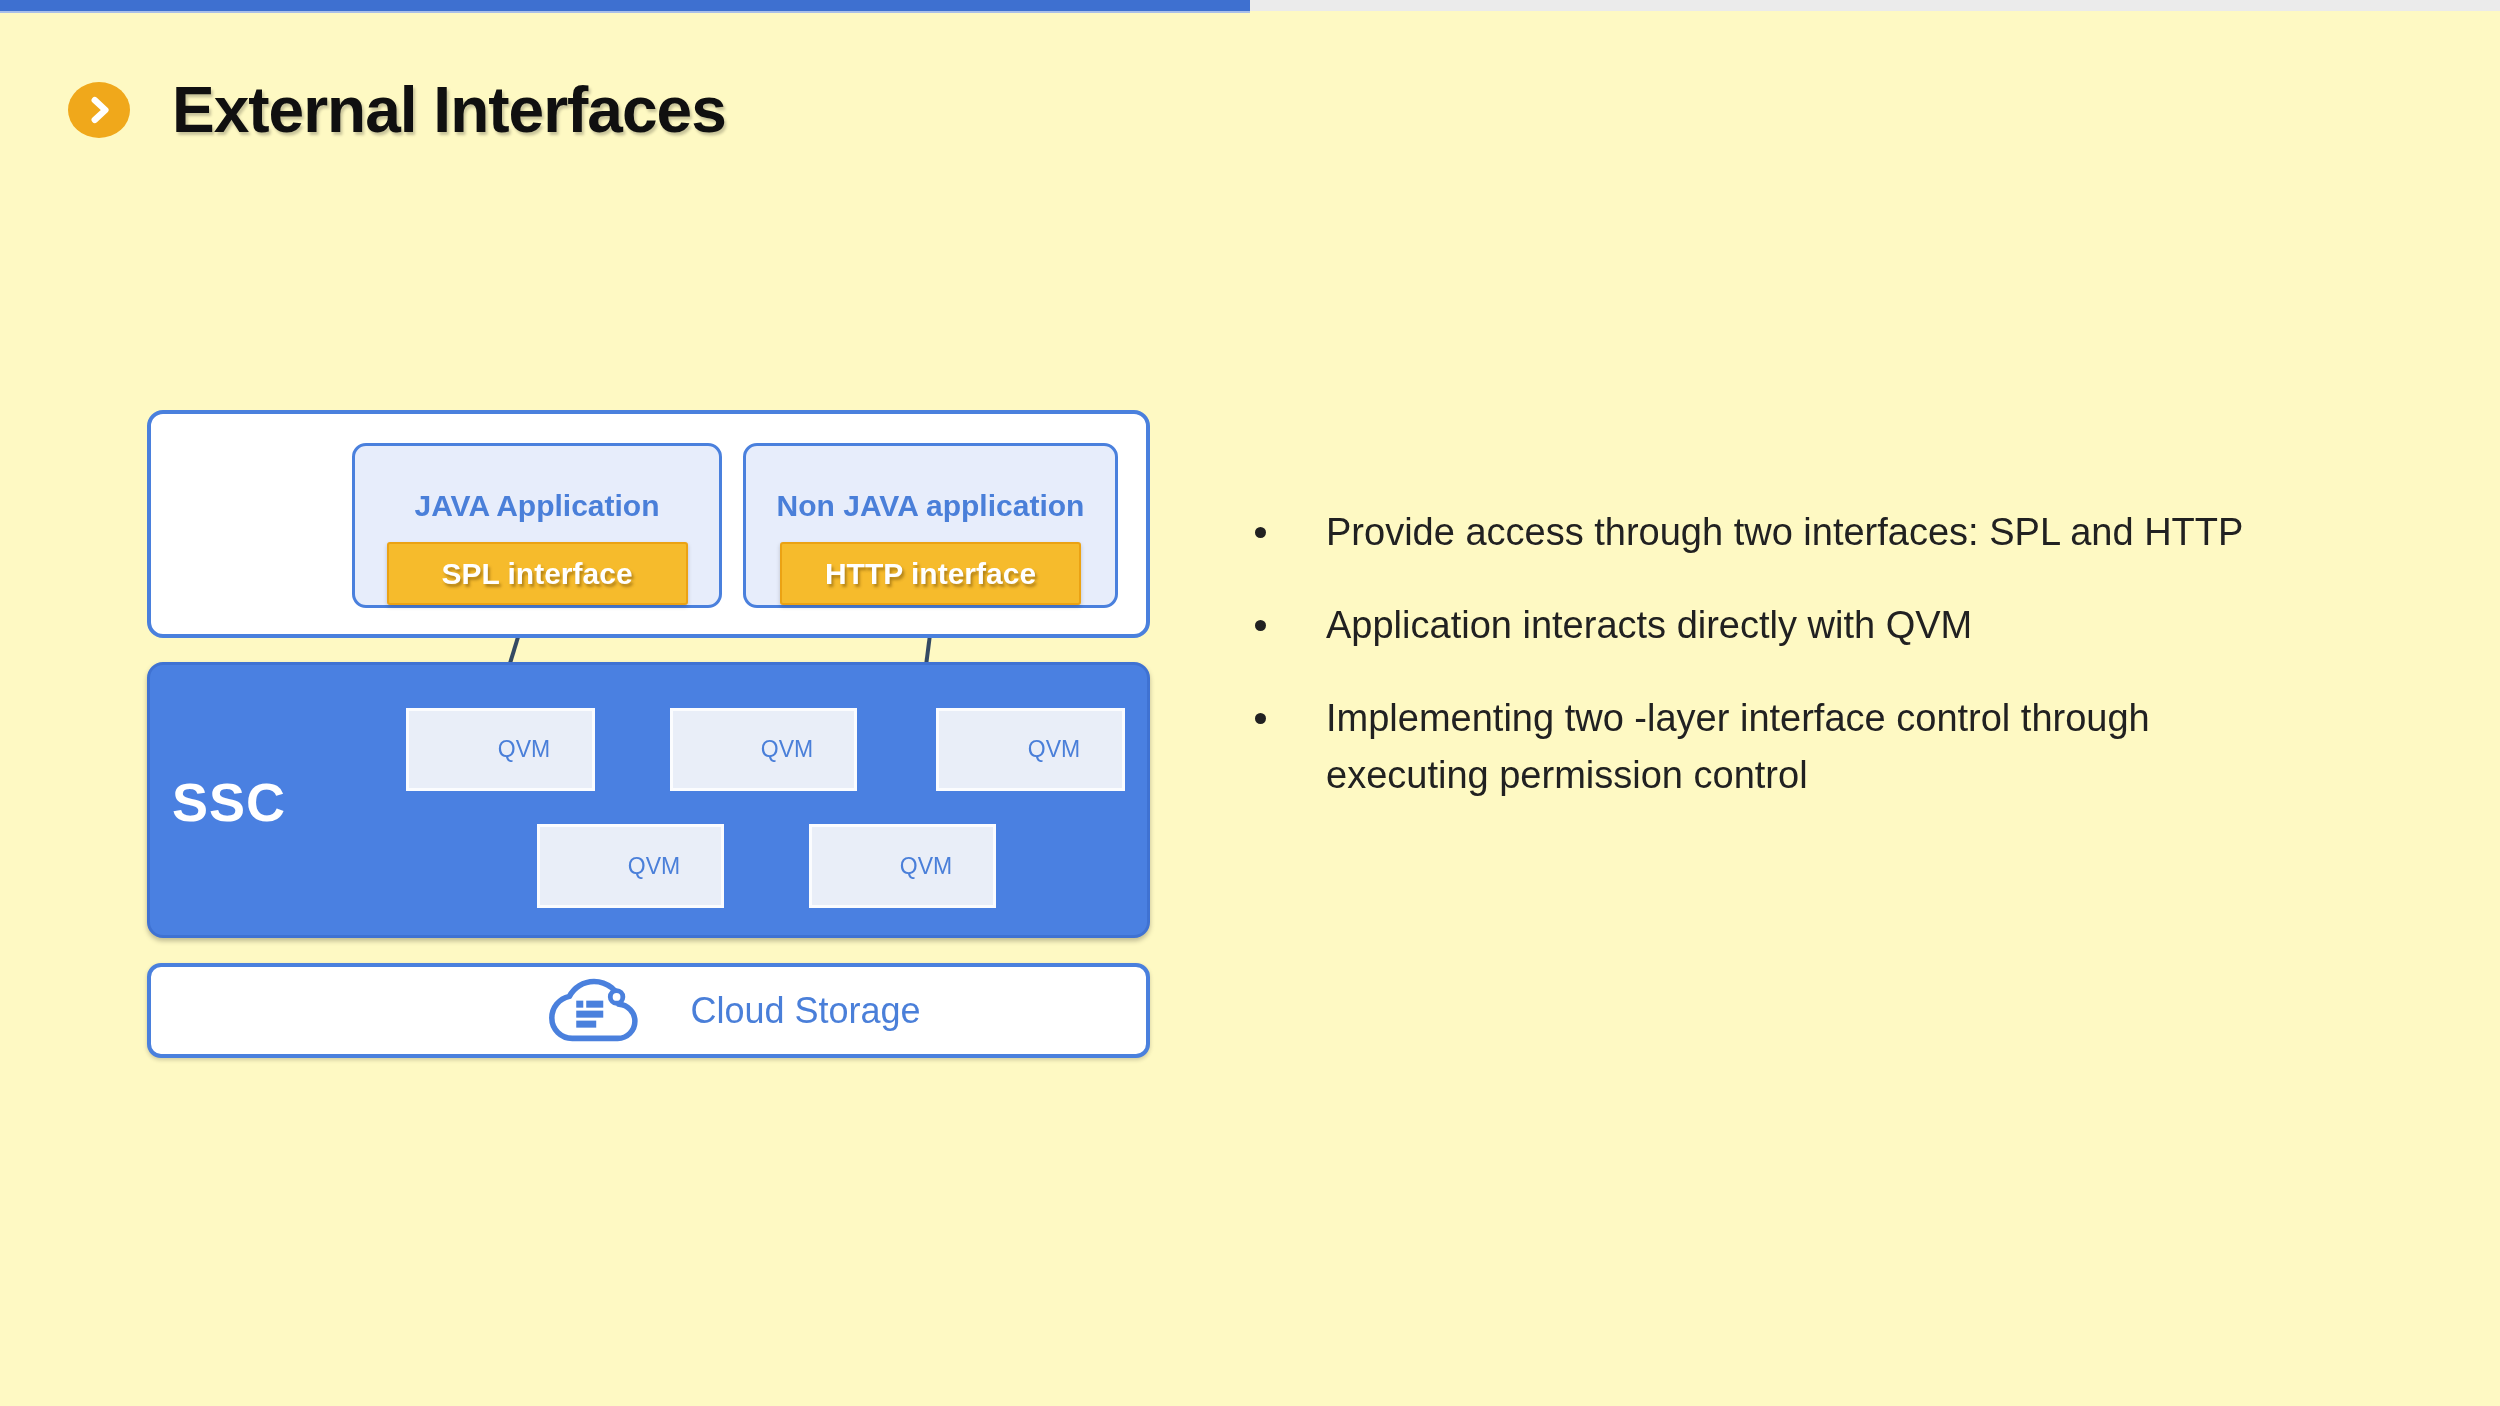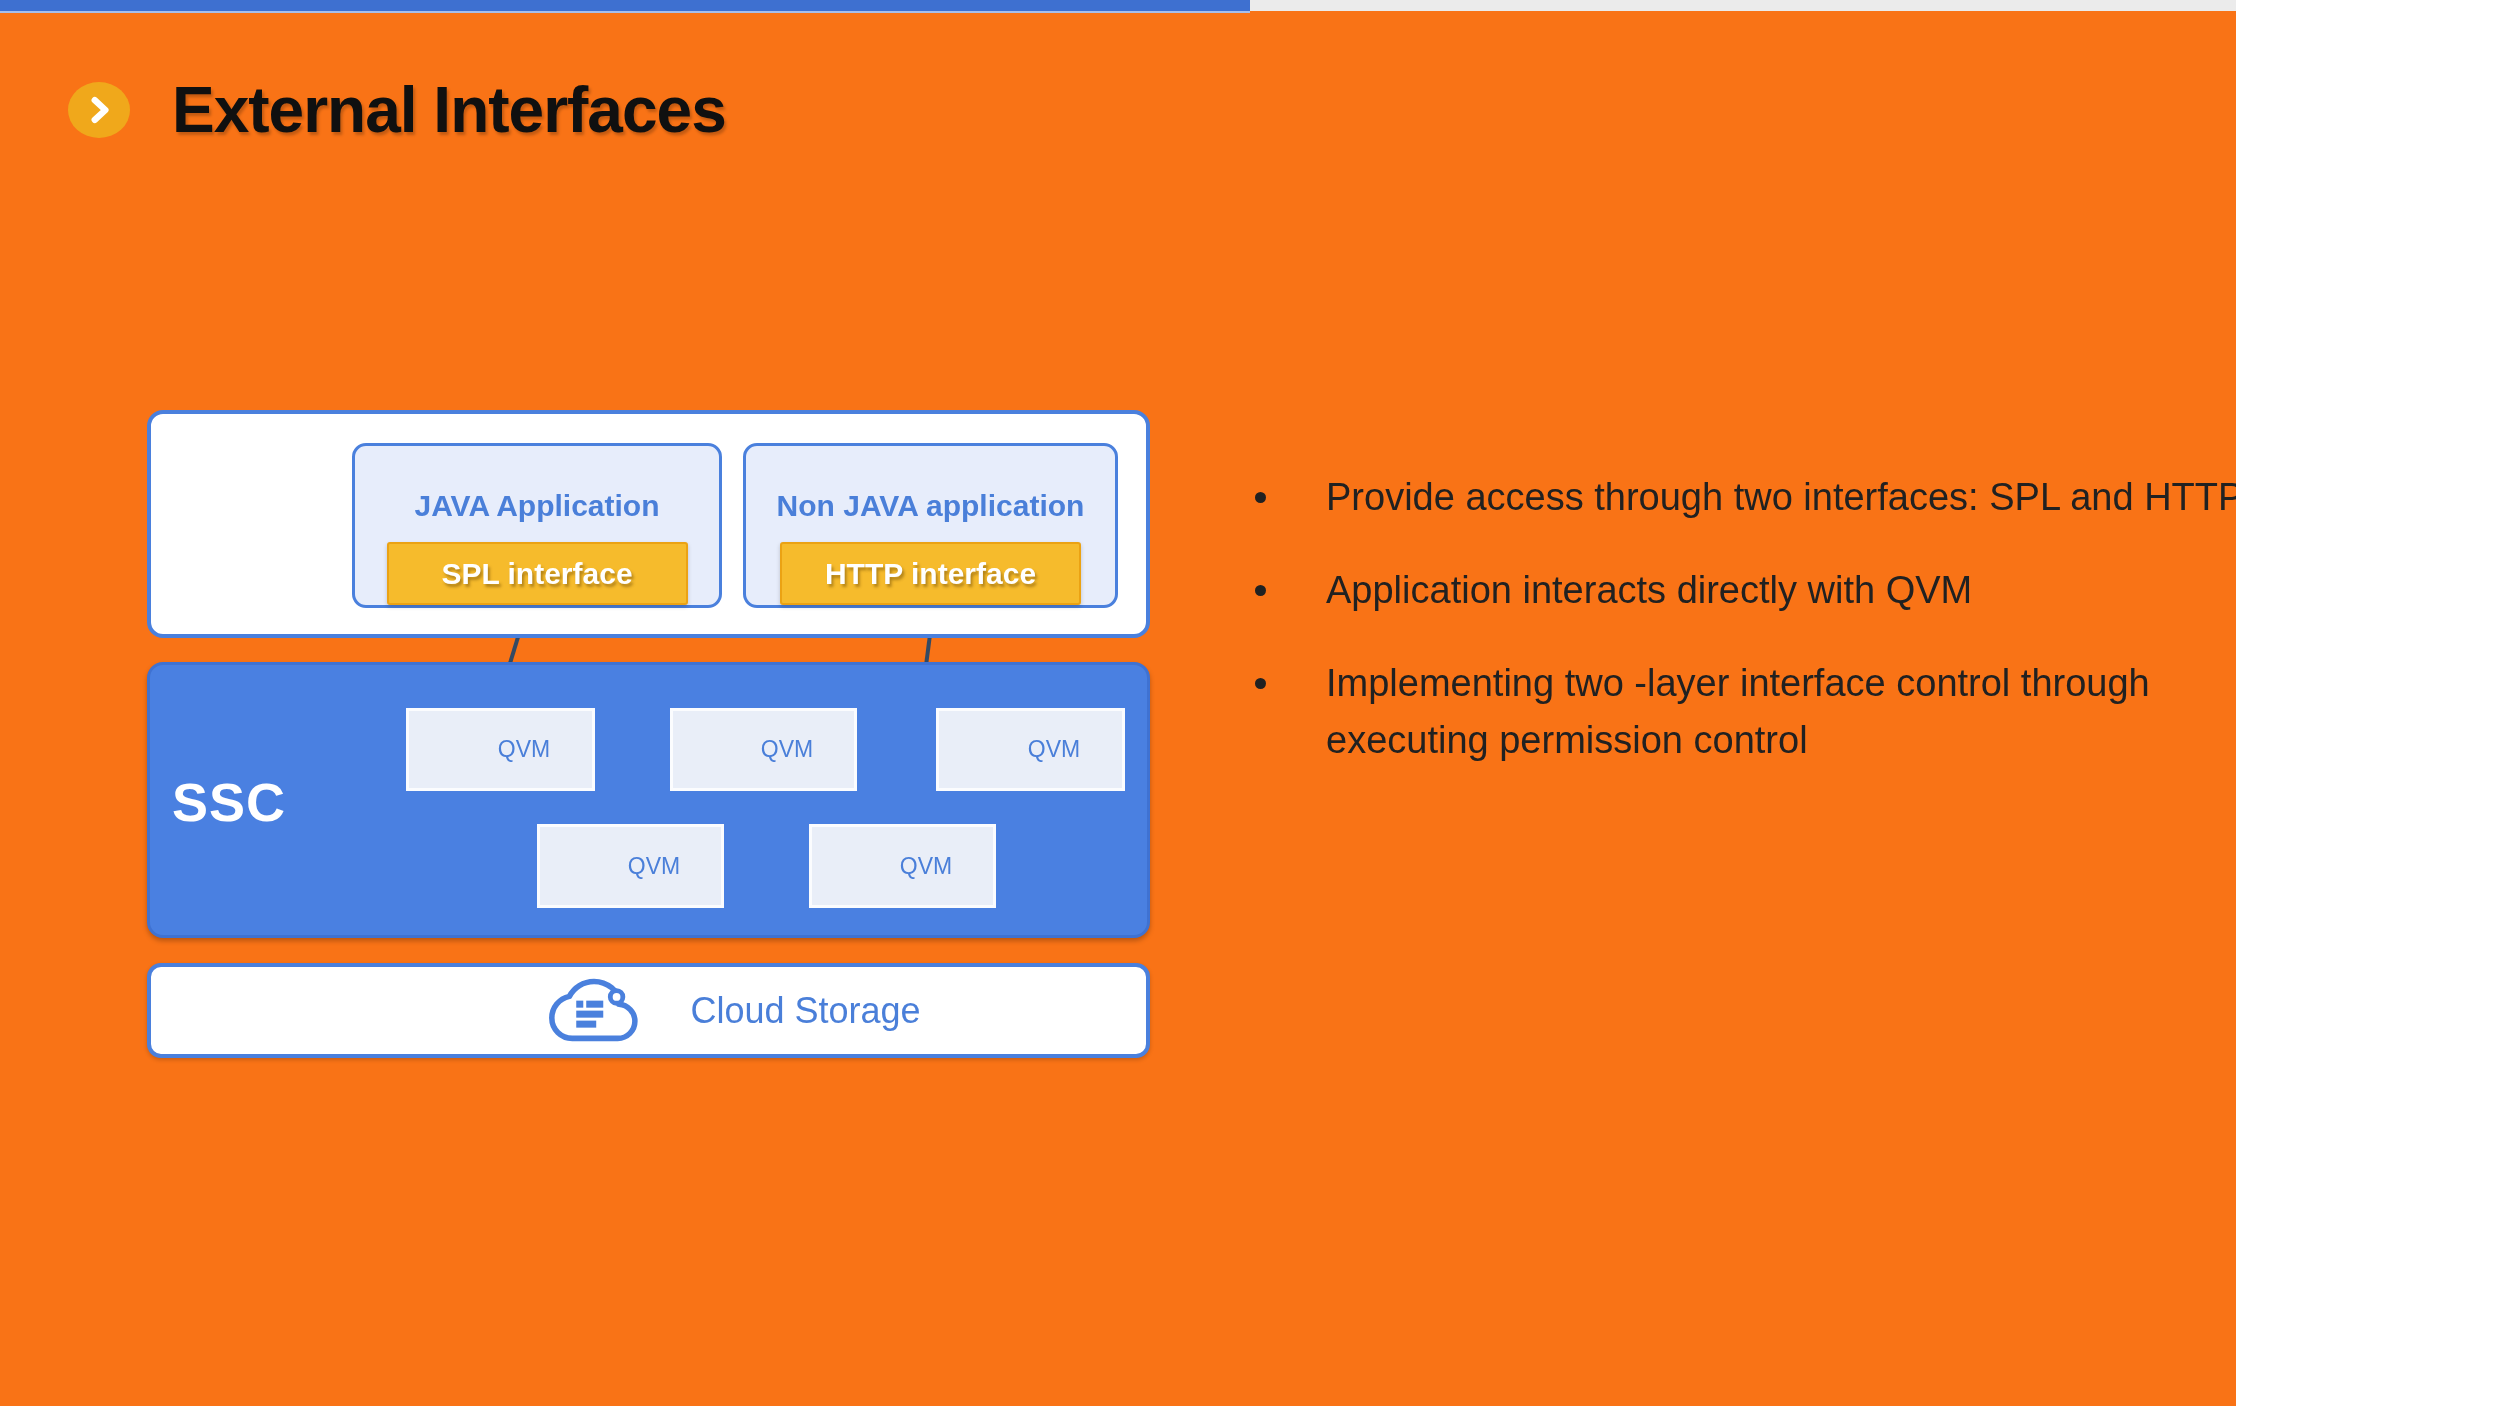--- a/index.html
+++ b/index.html
@@ -1,17 +1,17 @@
 <!DOCTYPE html>
 <html><head>
 <meta charset="utf-8">
 <style>
   html,body{margin:0;padding:0;background:#ffffff;}
   .slide{
-    position:relative;width:2236px;height:1406px;background:#f97316;overflow:hidden;
+    position:relative;width:2500px;height:1406px;background:#fef9c3;overflow:hidden;
     font-family:"Liberation Sans",sans-serif;
   }
   
   .topbar-blue{position:absolute;left:0;top:0;width:1250px;height:11px;background:#3e70d0;border-bottom:2px solid #a9bfe9;}
   .topbar-gray{position:absolute;left:1250px;top:0;width:1250px;height:11px;background:#ebebeb;}
   
   .title-icon{
     position:absolute;left:68px;top:82px;width:62px;height:56px;border-radius:50%;
     background:#f0a81b;display:flex;align-items:center;justify-content:center;
   }
@@ -62,21 +62,21 @@
     background:#ffffff;border:4px solid #4a80dd;border-radius:14px;
     display:flex;align-items:center;justify-content:center;
     box-shadow:0 2px 4px rgba(0,0,0,0.18);
   }
   .cloud-group{position:relative;left:85px;display:flex;align-items:center;gap:48px;}
   .cloud-icon svg{width:96px;height:74px;display:block;}
   .cloud-label{font-size:36px;color:#4a7fd9;}
   .connectors{position:absolute;left:0;top:0;width:2500px;height:1406px;pointer-events:none;}
   
   .bullets{position:absolute;left:1255px;top:469px;width:1060px;margin:0;padding:0;list-style:none;}
-  .bullets li{display:flex;margin-bottom:36px;}
+  .bullets li{display:flex;margin-bottom:36px;margin-top:35px;}
   .bullet-dot{flex:0 0 auto;width:11px;height:11px;border-radius:50%;background:#212121;margin-top:23px;margin-right:60px;}
   .bullet-text{font-size:38px;line-height:57px;color:#212121;white-space:pre-line;}
 </style>
 </head>
 <body>
 
 <div class="slide">
 
   <div class="topbar-blue"></div>
   <div class="topbar-gray"></div>

